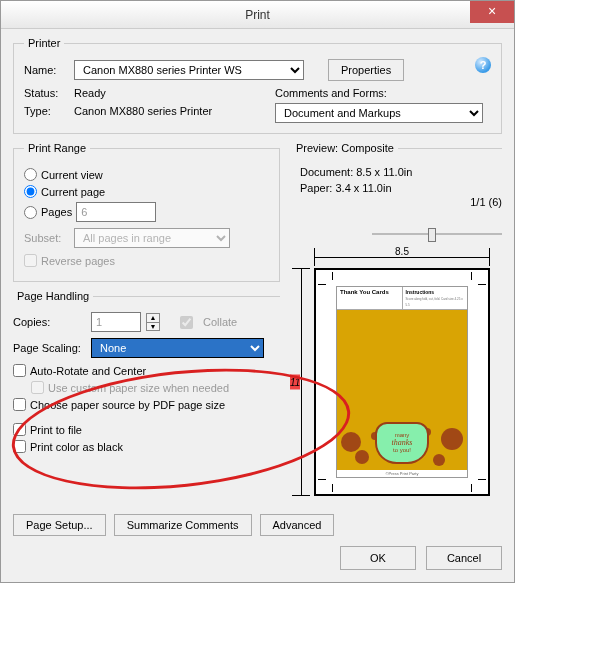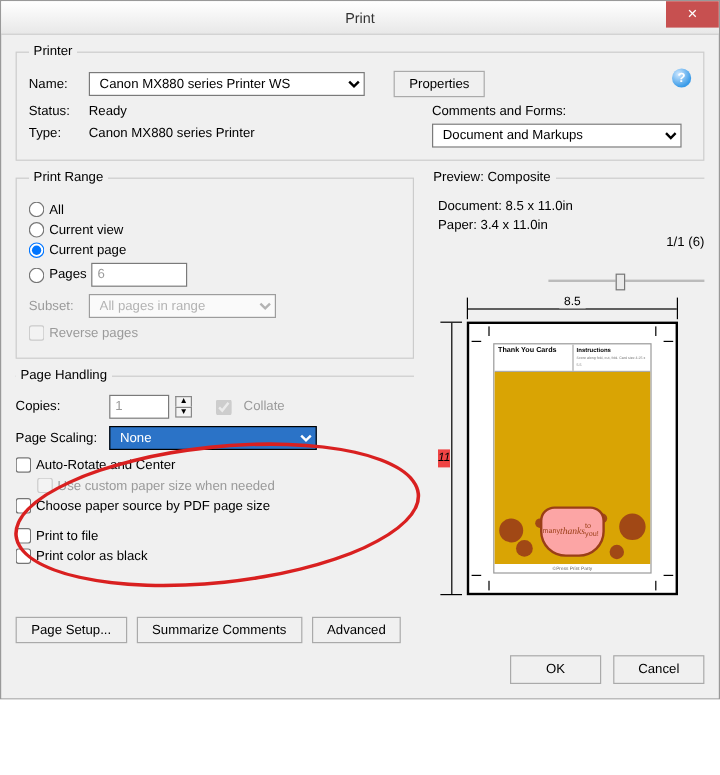--- a/index.html
+++ b/index.html
@@ -4,21 +4,21 @@
 <style>
   * { box-sizing: border-box; }
   body {
     margin: 0;
     font-family: "Segoe UI", Tahoma, sans-serif;
     font-size: 11px;
     background: #fff;
     color: #000;
   }
   .window {
-    width: 600px;
+    width: 515px;
     border: 1px solid #999;
     background: #f0f0f0;
   }
   .titlebar {
     height: 28px;
     background: linear-gradient(#fff, #e8e8e8);
     border-bottom: 1px solid #ccc;
     display: flex;
     align-items: center;
     position: relative;
@@ -150,23 +150,23 @@
     overflow:hidden;
   }
   .card-head { display:flex; border-bottom:1px solid #aaa; }
   .card-head > div { flex:1; padding:2px 3px; font-size:5px; }
   .card-head > div:first-child { border-right:1px solid #aaa; font-weight:bold; font-size:6px;}
   .card-body { flex:1; position:relative; background:#d9a404; }
   .floral { position:absolute; left:0; right:0; bottom:0; height:55px; }
   .petal { position:absolute; border-radius:50%; background:#9a3e17; opacity:0.9;}
   .medallion {
     position:absolute; bottom:6px; left:50%; transform:translateX(-50%);
-    width:54px; height:42px; background:#fca5a5; border:2px solid #9a3e17;
+    width:54px; height:42px; background:#86efac; border:2px solid #9a3e17;
     border-radius:12px 12px 40% 40% / 12px 12px 50% 50%;
-    display:flex; flex-direction:row; align-items:center; justify-content:center;
+    display:flex; flex-direction:column; align-items:center; justify-content:center;
     font-size:6px; color:#9a3e17; line-height:1.1;
   }
   .medallion .thanks{ font-family: cursive; font-size:8px; font-style:italic;}
   .foot { font-size:4px; text-align:center; color:#666; padding:1px 0;}
   
   .callout {
     position:absolute;
     border:3px solid #d92020;
     border-radius:50%;
     pointer-events:none;
@@ -216,24 +216,20 @@
           </select>
         </div>
       </div>
     </fieldset>
 
     <div class="twocol">
       <div class="leftcol">
 
         <fieldset>
           <legend>Print Range</legend>
-          <div class="radio-row">
-              <input type="radio" name="r" style="">
-              <span>All</span>
-            </div>
           <div class="radio-row">
               <input type="radio" name="r" style="">
               <span>Current view</span>
             </div>
           <div class="radio-row">
               <input type="radio" name="r" checked="" style="">
               <span>Current page</span>
             </div>
           <div class="radio-row">
               <input type="radio" name="r" style="">

